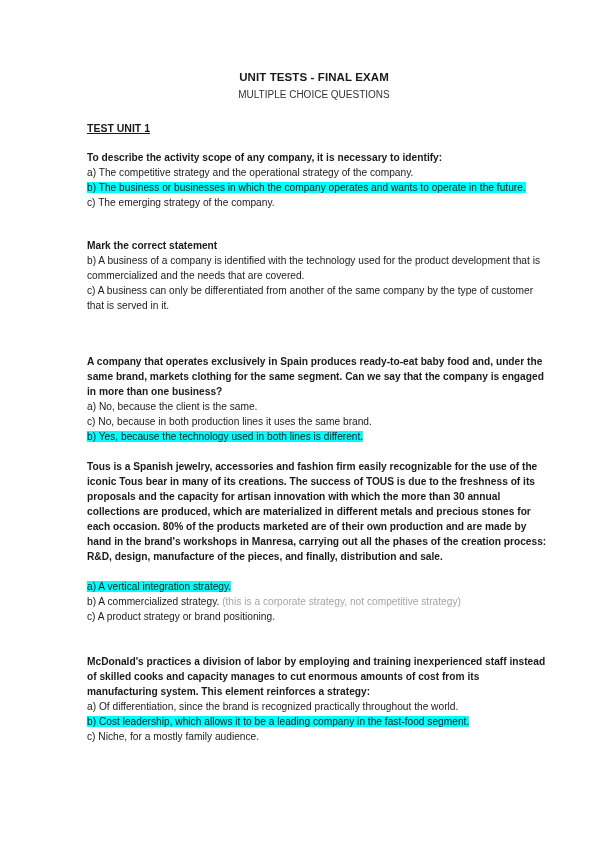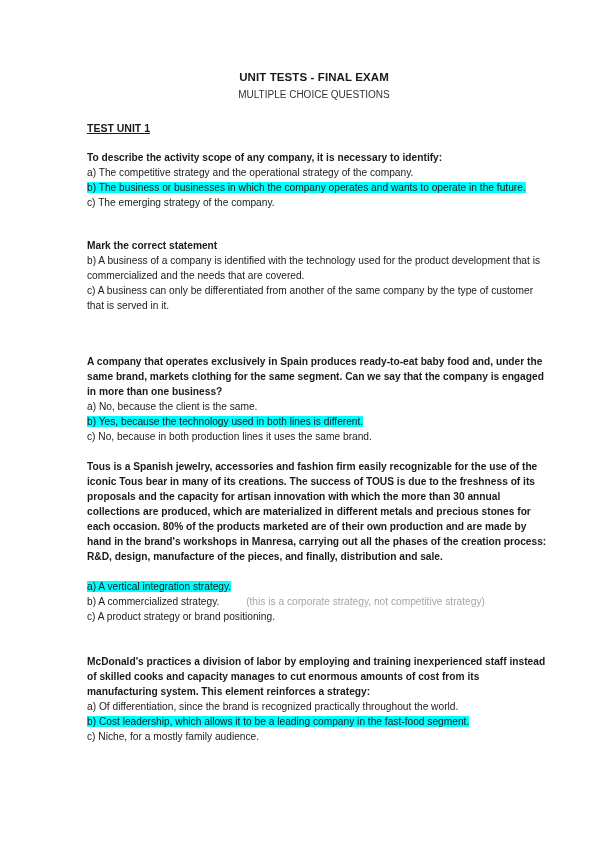--- a/index.html
+++ b/index.html
@@ -9,21 +9,21 @@
   .title { position: absolute; left: 0; top: 71px; width: 600px; text-align: center;
            font-weight: bold; font-size: 11.5px; letter-spacing: 0.1px; }
   .subtitle { position: absolute; left: 0; top: 89px; width: 600px; text-align: center;
               font-size: 10px; color: #333; }
   .unit { position: absolute; left: 73px; top: 122px; font-weight: bold; font-size: 10.5px;
           text-decoration: underline; }
   .block { position: absolute; left: 73px; width: 460px; font-size: 10.2px; line-height: 15px; }
   .q { font-weight: bold; }
   .opt { }
   .hl { background: #00ffff; }
-  .note { color: #a6a6a6; margin-left: 24px; }
+  .note { color: #a6a6a6; }
 </style>
 </head>
 <body>
 
 <div class="page">
   <div class="title">UNIT TESTS - FINAL EXAM</div>
   <div class="subtitle">MULTIPLE CHOICE QUESTIONS</div>
   <div class="unit">TEST UNIT 1</div>
 
   <div class="block" style="top:150px;">
@@ -35,22 +35,22 @@
 
   <div class="block" style="top:238px;">
     <div class="q">Mark the correct statement</div>
     <div class="opt">b) A business of a company is identified with the technology used for the product development that is commercialized and the needs that are covered.</div>
     <div class="opt">c) A business can only be differentiated from another of the same company by the type of customer that is served in it.</div>
   </div>
 
   <div class="block" style="top:354px;">
     <div class="q">A company that operates exclusively in Spain produces ready-to-eat baby food and, under the same brand, markets clothing for the same segment. Can we say that the company is engaged in more than one business?</div>
     <div class="opt">a) No, because the client is the same.</div>
+    <div class="opt">c) No, because in both production lines it uses the same brand.</div>
     <div class="opt"><span class="hl">b) Yes, because the technology used in both lines is different.</span></div>
-    <div class="opt">c) No, because in both production lines it uses the same brand.</div>
   </div>
 
   <div class="block q" style="top:459px;">Tous is a Spanish jewelry, accessories and fashion firm easily recognizable for the use of the iconic Tous bear in many of its creations. The success of TOUS is due to the freshness of its proposals and the capacity for artisan innovation with which the more than 30 annual collections are produced, which are materialized in different metals and precious stones for each occasion. 80% of the products marketed are of their own production and are made by hand in the brand's workshops in Manresa, carrying out all the phases of the creation process: R&amp;D, design, manufacture of the pieces, and finally, distribution and sale.</div>
   <div class="block" style="top:579px;">
     <div class="opt"><span class="hl">a) A vertical integration strategy.</span></div>
     <div class="opt"><span>b) A commercialized strategy.</span> <span class="note">(this is a corporate strategy, not competitive strategy)</span></div>
     <div class="opt">c) A product strategy or brand positioning.</div>
   </div>
 
   <div class="block" style="top:654px;">

